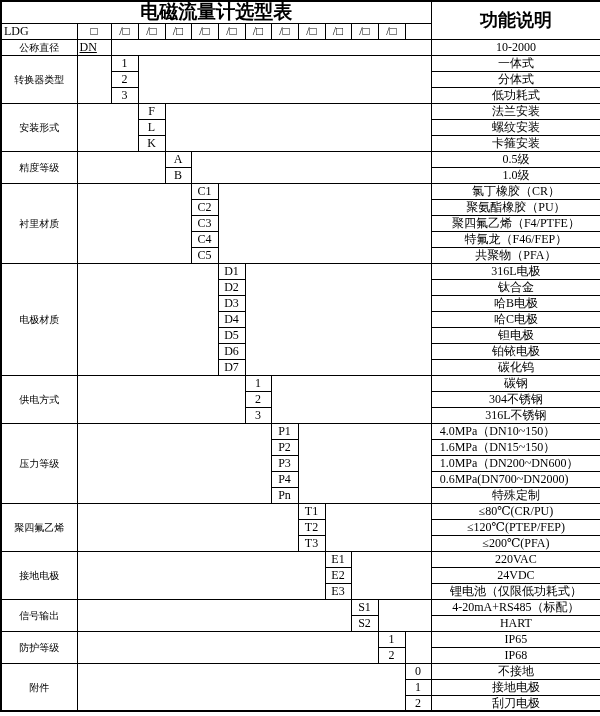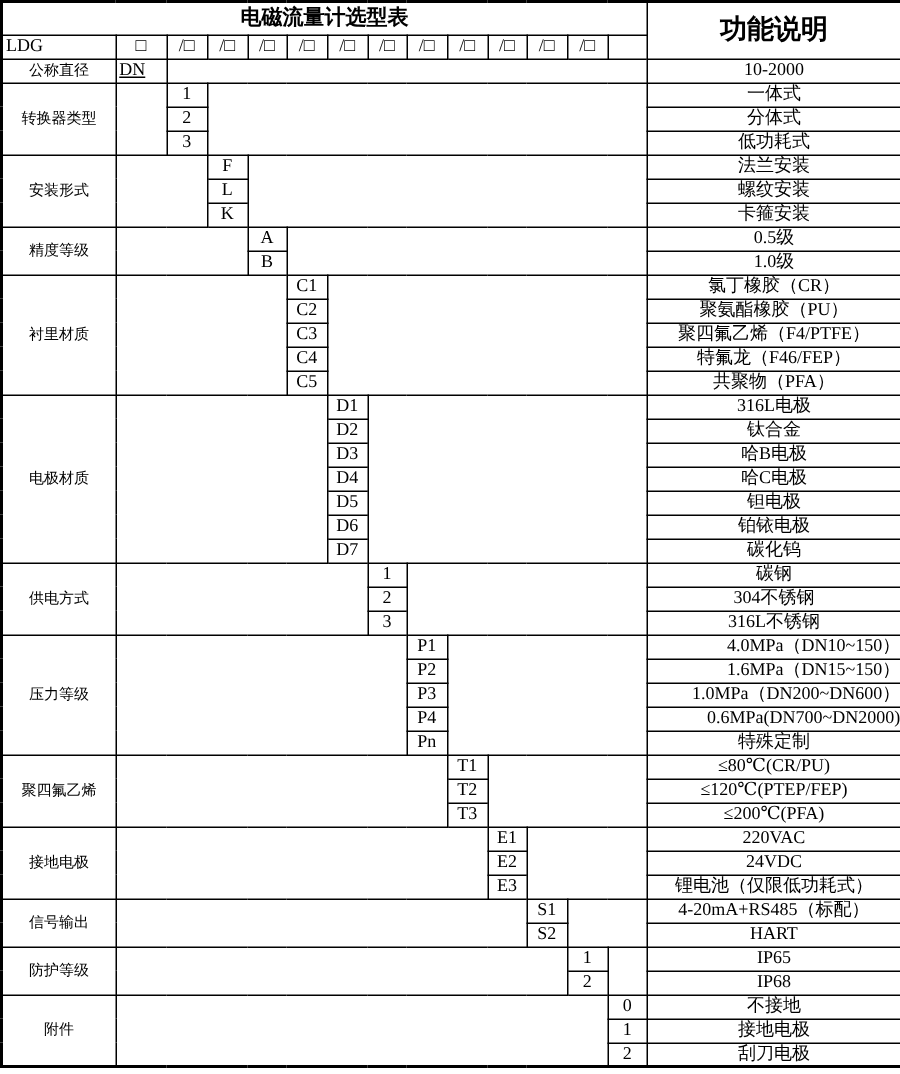--- a/index.html
+++ b/index.html
@@ -2,29 +2,29 @@
 <html><head>
 <meta charset="utf-8">
 <style>
   html,body{margin:0;padding:0;background:#fff;}
   body{width:600px;font-family:"Liberation Serif","DejaVu Serif",serif;color:#000;}
   table{border-collapse:collapse;table-layout:fixed;width:600px;border:2px solid #000;}
   td{border:1px solid #000;padding:0;margin:0;font-size:12px;line-height:1.1;
      text-align:center;vertical-align:middle;white-space:nowrap;overflow:hidden;}
   tr{height:16px;}
   tr.title-row{height:22px;}
-  td.title{font-weight:bold;font-size:14px;}
+  td.title{font-weight:bold;font-size:19px;}
   td.desc-header{font-weight:bold;font-size:18px;}
   td.ldg{text-align:left;padding-left:2px;}
   td.dn{text-align:left;padding-left:2px;text-decoration:underline;}
   td.box{font-size:12px;}
   td.label{font-size:10px;}
   td.code{font-size:12px;}
   td.desc{font-size:12px;}
-  td.desc.left{text-align:right;padding-left:19px;}
+  td.desc.left{text-align:left;padding-left:8px;}
   td.filler{}
 </style>
 </head>
 <body>
 
 <table>
   <colgroup>
     <col style="width:76px">
       <col style="width:34px">
     <col style="width:27px">

